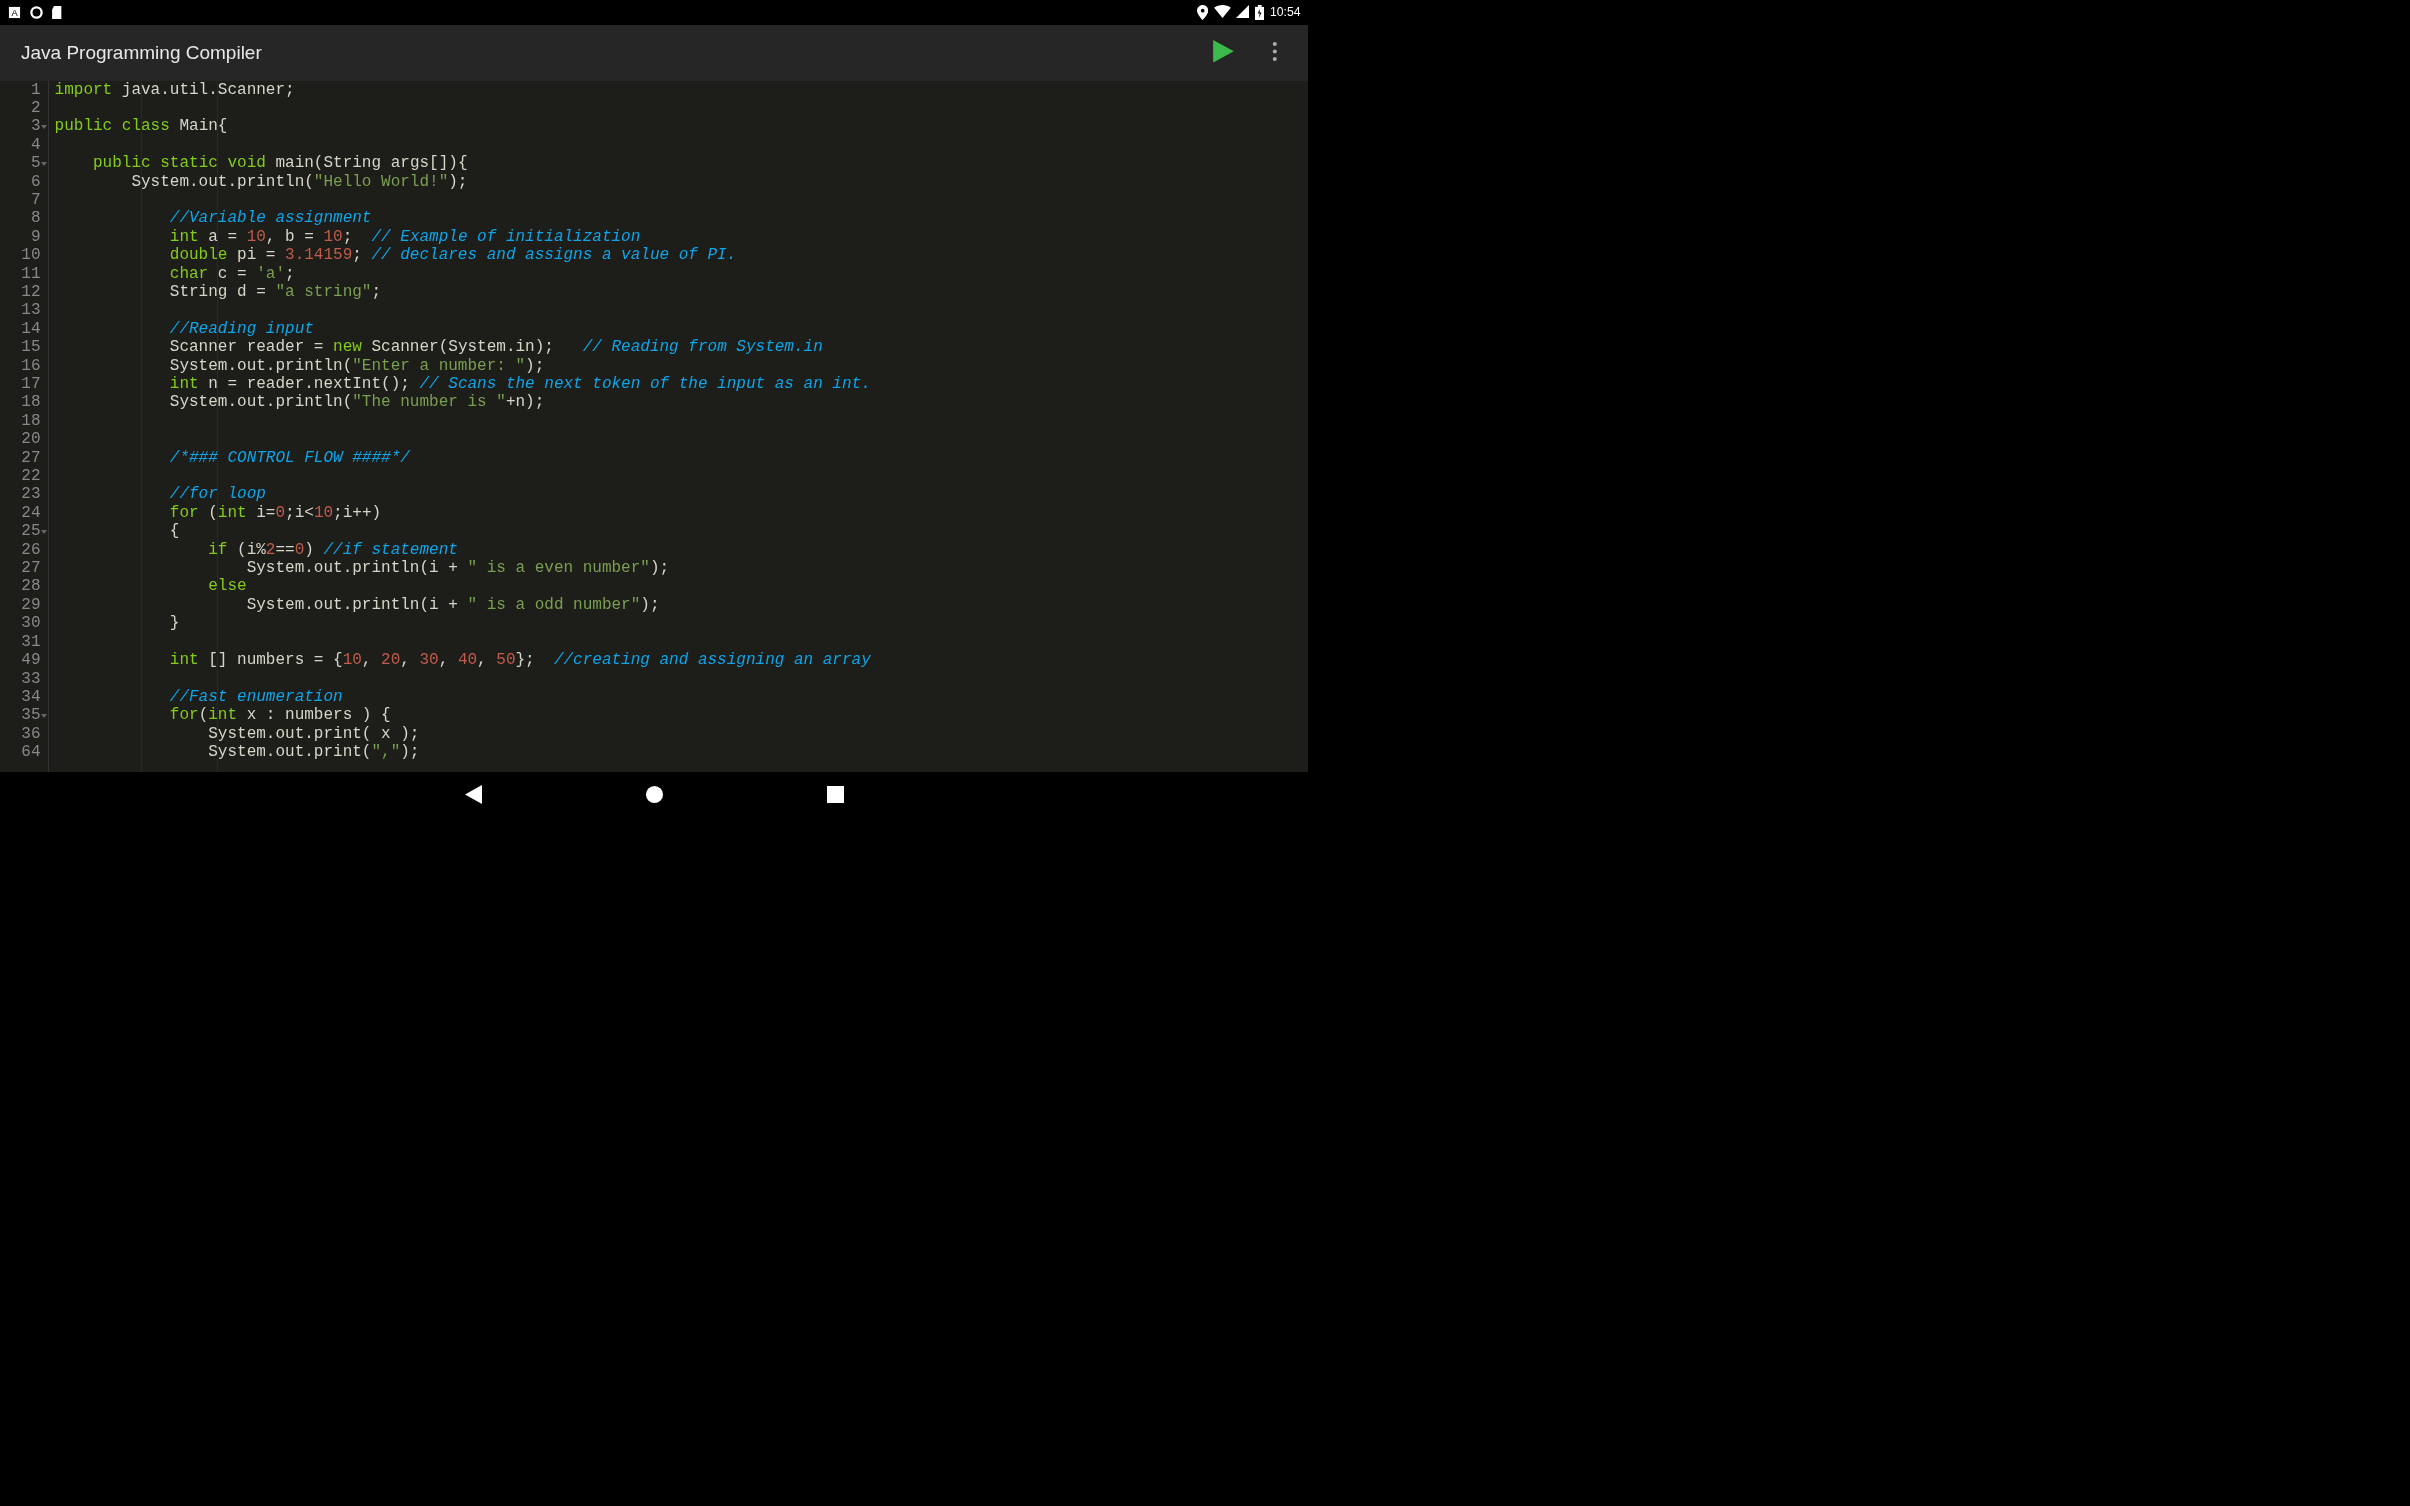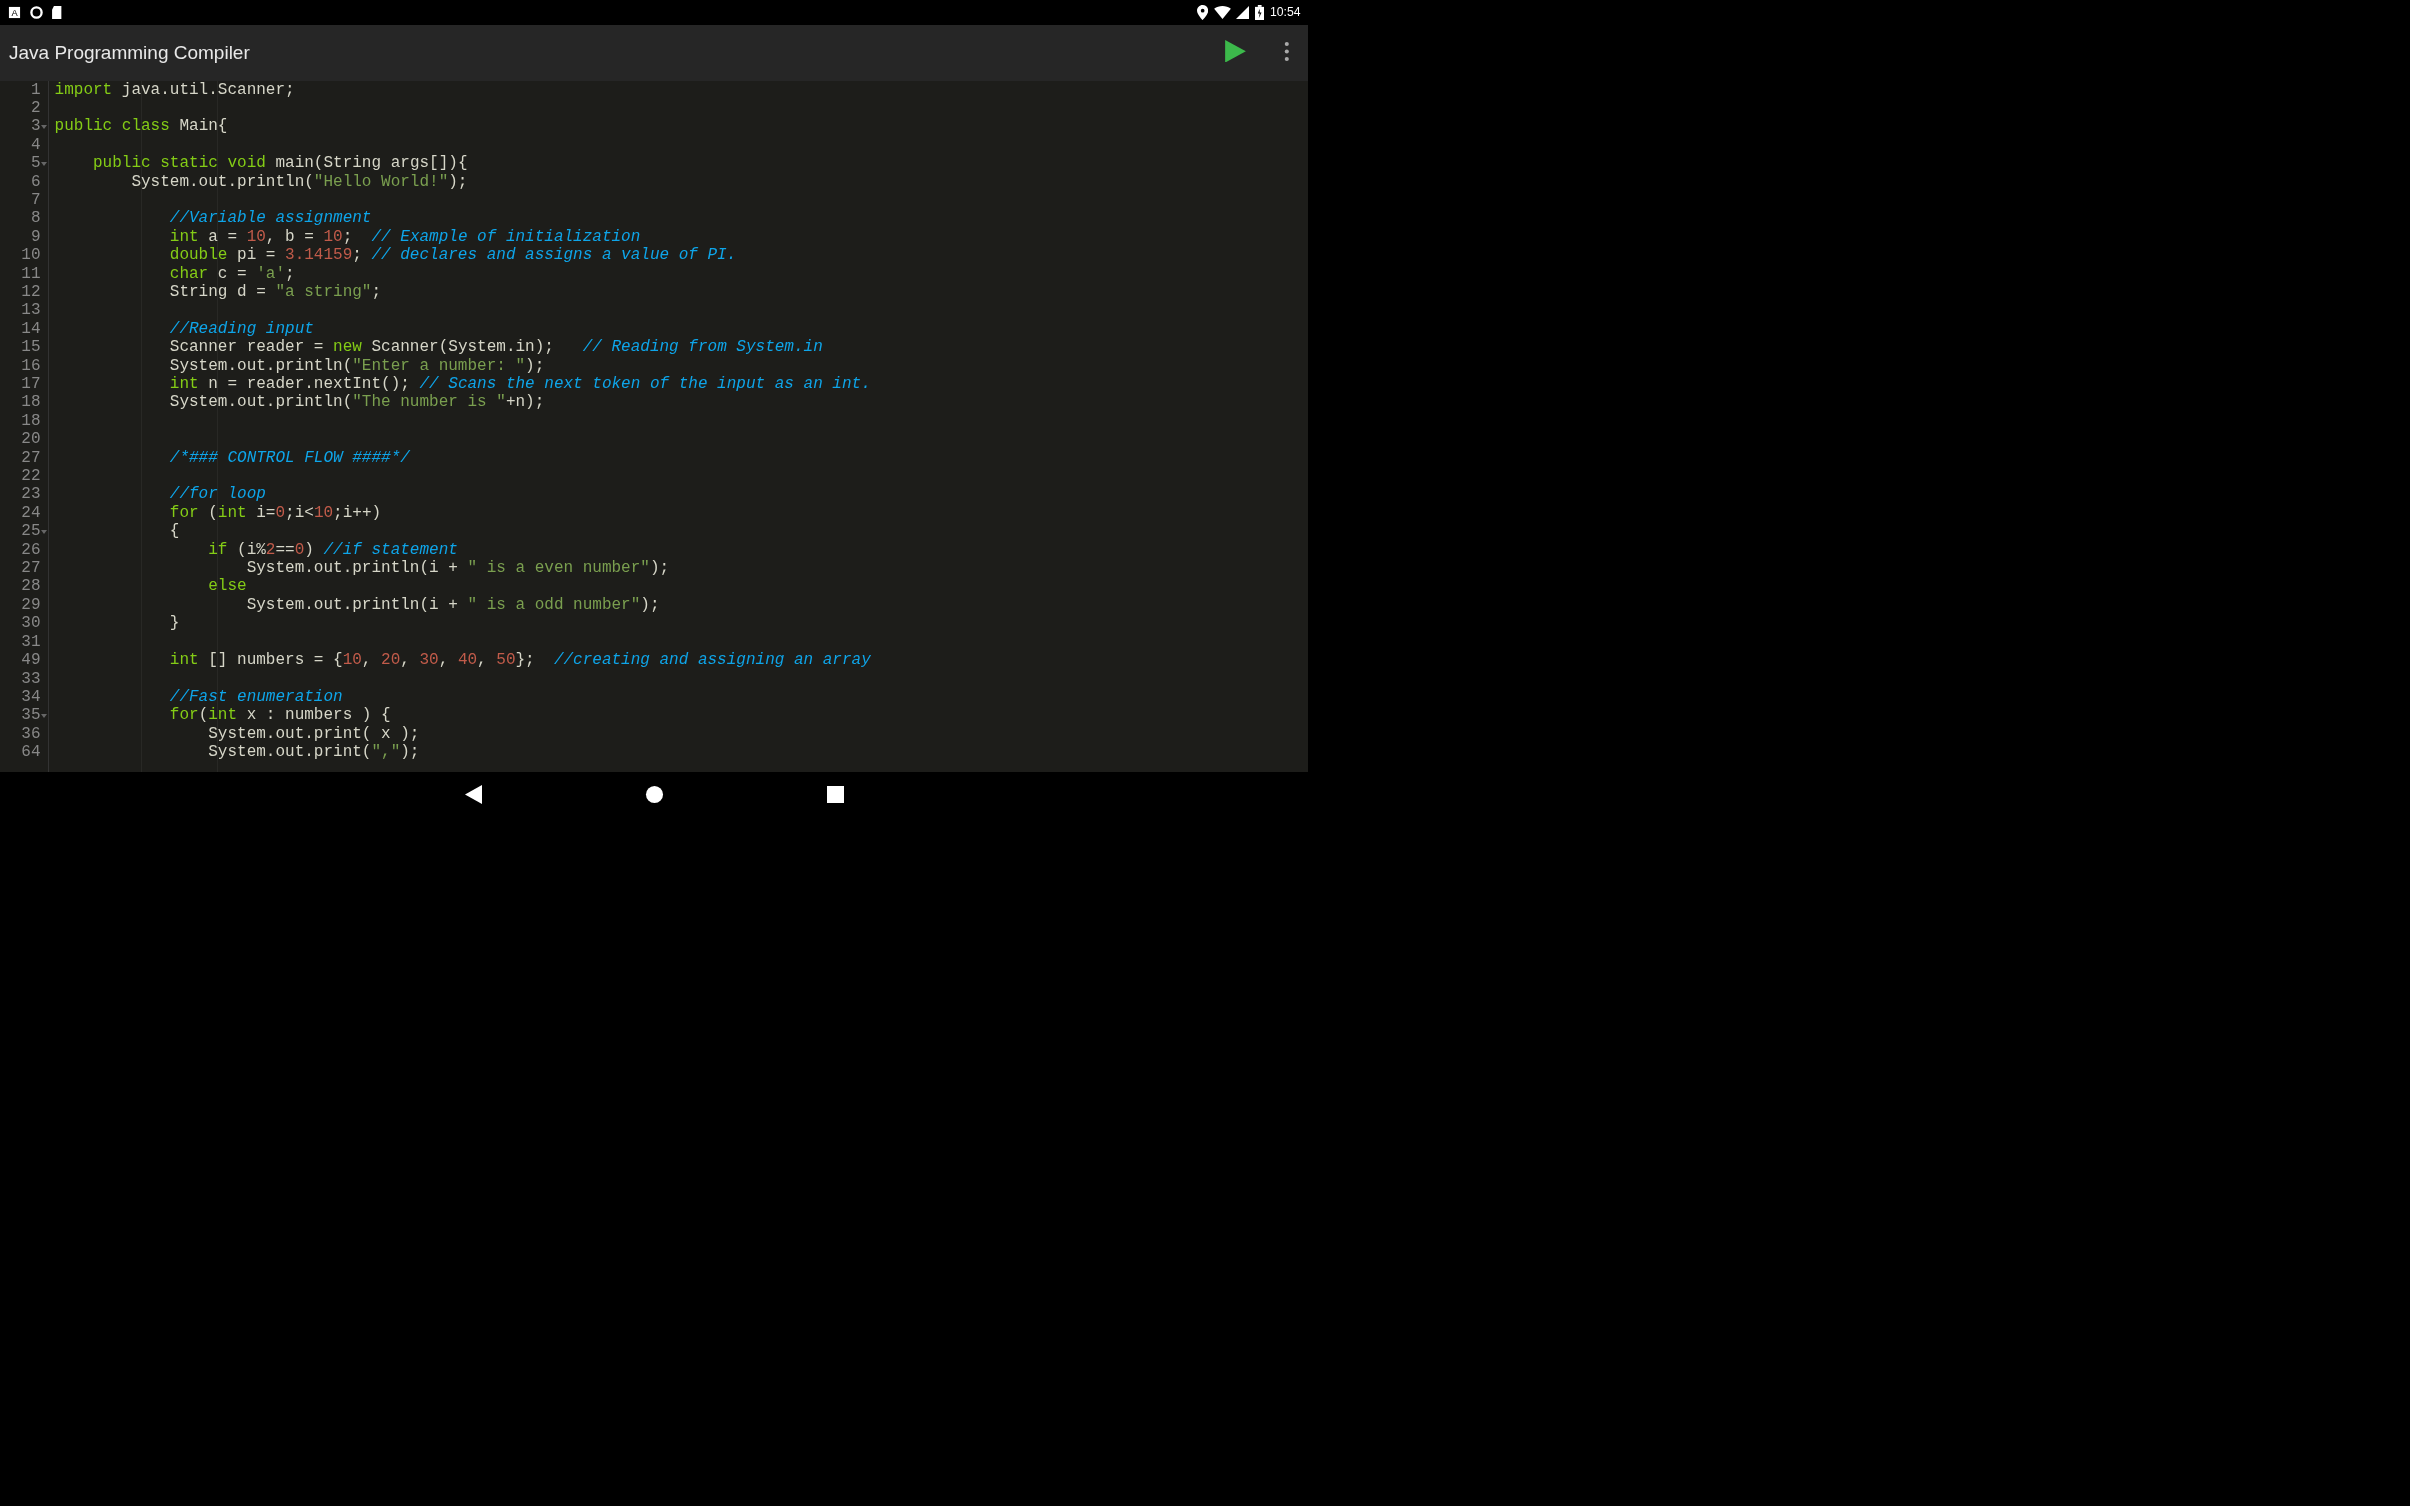--- a/index.html
+++ b/index.html
@@ -2,24 +2,24 @@
 <html style="font-size:15px"><head>
 <meta charset="utf-8">
 <style>
 * { margin: 0; padding: 0; box-sizing: border-box; }
 html, body { width: 100%; height: 100%; background: #000; font-family: sans-serif; overflow: hidden; }
 
 .screen { width: 1308px; height: 817px; background: #000; display: flex; flex-direction: column; position: relative; }
 
 .status-bar { height: 24.5px; background: #000; display: flex; align-items: center; padding: 0 7.5px; color: #fff; font-size: 12.2px; }
 .status-left { display: flex; gap: 9.4px; align-items: center; }
-.status-right { margin-left: auto; display: flex; gap: 5.6px; align-items: center; }
+.status-right { margin-left: auto; display: flex; gap: 5.6px; }
 .status-icon { display: inline-flex; }
 
-.app-bar { height: 56px; background: #262626; display: flex; align-items: center; padding: 0 9px; }
+.app-bar { height: 56px; background: #262626; display: flex; align-items: center; padding: 0 21px; }
 .app-title { color: #e8e8e8; font-size: 19px; font-weight: 400; }
 .app-actions { margin-left: auto; display: flex; gap: 38px; align-items: center; padding-right: 9.4px; }
 
 .editor { flex: 1; display: flex; background: #1d1d1a; overflow: hidden; }
 .gutter { background: #1d1d1a; color: #888; font-family: 'Courier New', monospace; font-size: 16px; text-align: right; padding: 0 7.5px 0 3.8px; line-height: 18.4px; user-select: none; border-right: 0.9px solid #333; min-width: 49px; }
 .gutter-line { position: relative; }
 .fold-marker { position: absolute; right: -6.6px; top: 7.5px; width: 0; height: 0; border-left: 3.8px solid transparent; border-right: 3.8px solid transparent; border-top: 4.7px solid #666; }
 .code { flex: 1; font-family: 'Courier New', monospace; font-size: 16px; line-height: 18.4px; padding-left: 5.6px; white-space: pre; color: #d6d6c8; overflow: hidden; position: relative; }
 .k { color: #84cc16; } 
 .n { color: #c15b4a; } 

